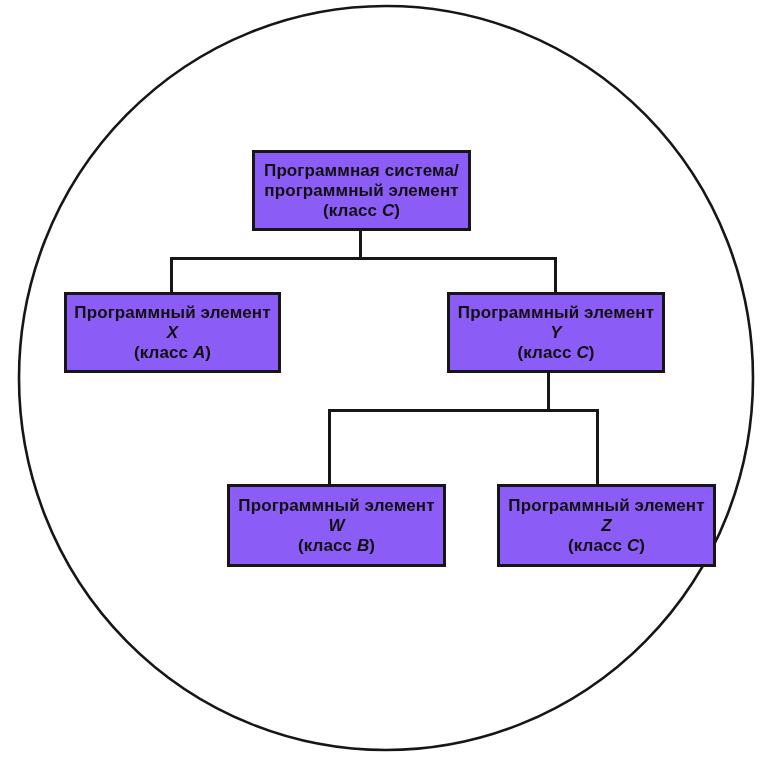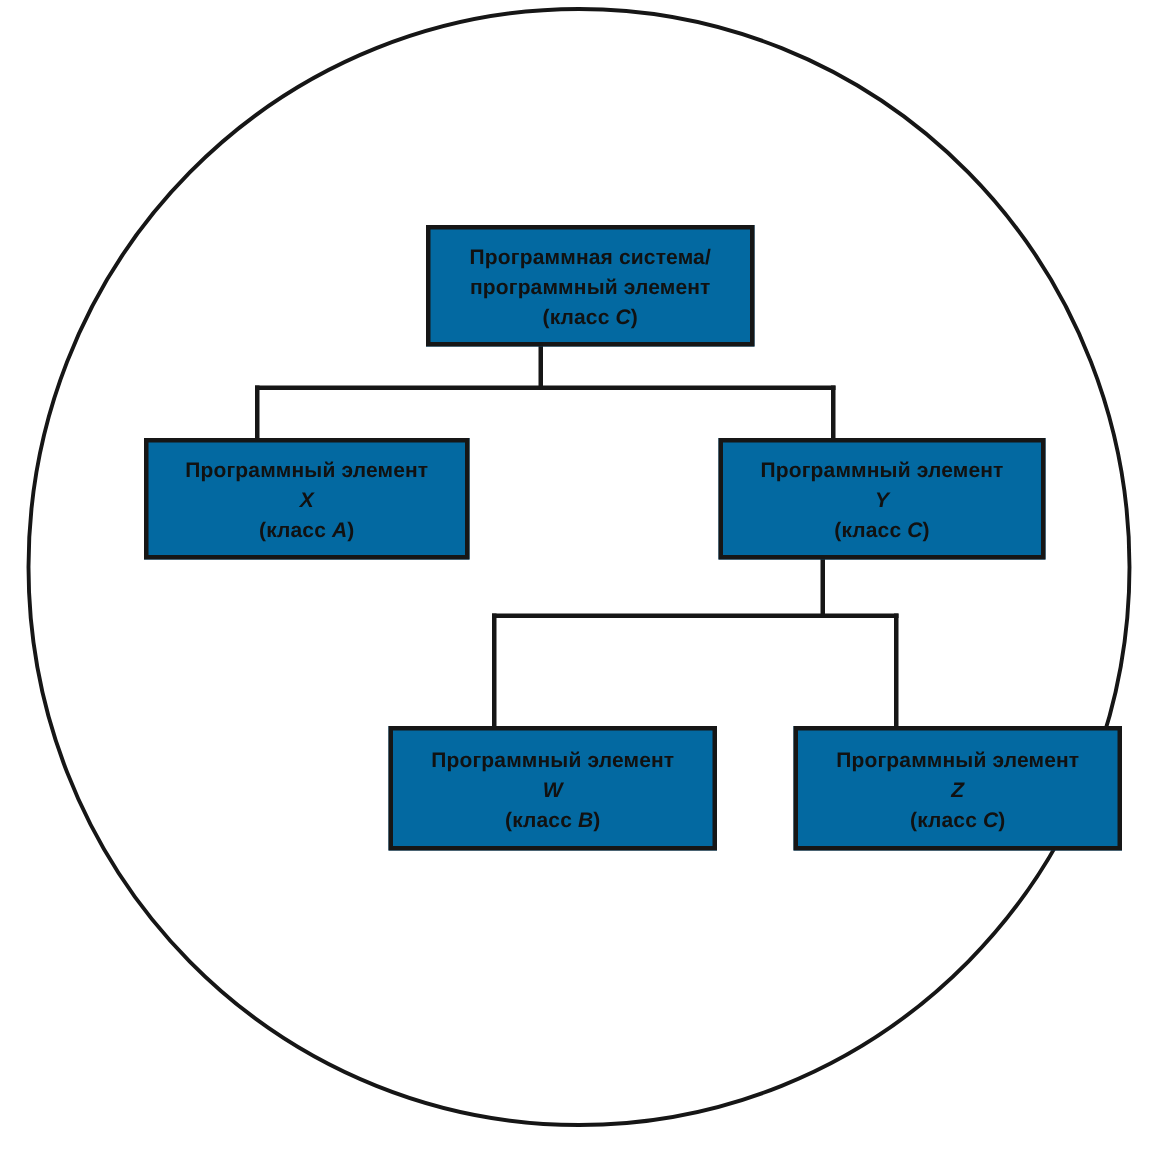--- a/index.html
+++ b/index.html
@@ -17,33 +17,32 @@
     overflow: hidden;
   }
   .boundary {
     position: absolute;
     left: 0;
     top: 0;
   }
   .node {
     position: absolute;
     box-sizing: border-box;
-    background: #0369a1;
+    background: #8b5cf6;
     border: 3px solid #161616;
     display: flex;
     flex-direction: column;
     justify-content: center;
     align-items: center;
     text-align: center;
-    font-size: 14px;
+    font-size: 17px;
     font-weight: 700;
     line-height: 20px;
     z-index: 2;
     letter-spacing: 0.1px;
-    margin-left: 32px;
   }
   .node .it {
     font-style: italic;
     font-weight: 700;
   }
   .node-root   { left: 252px; top: 150px; width: 219px; height: 81px; }
   .node-x      { left:  64px; top: 292px; width: 217px; height: 81px; }
   .node-y      { left: 447px; top: 292px; width: 218px; height: 81px; }
   .node-w      { left: 227px; top: 484px; width: 219px; height: 83px; }
   .node-z      { left: 497px; top: 484px; width: 219px; height: 83px; }

